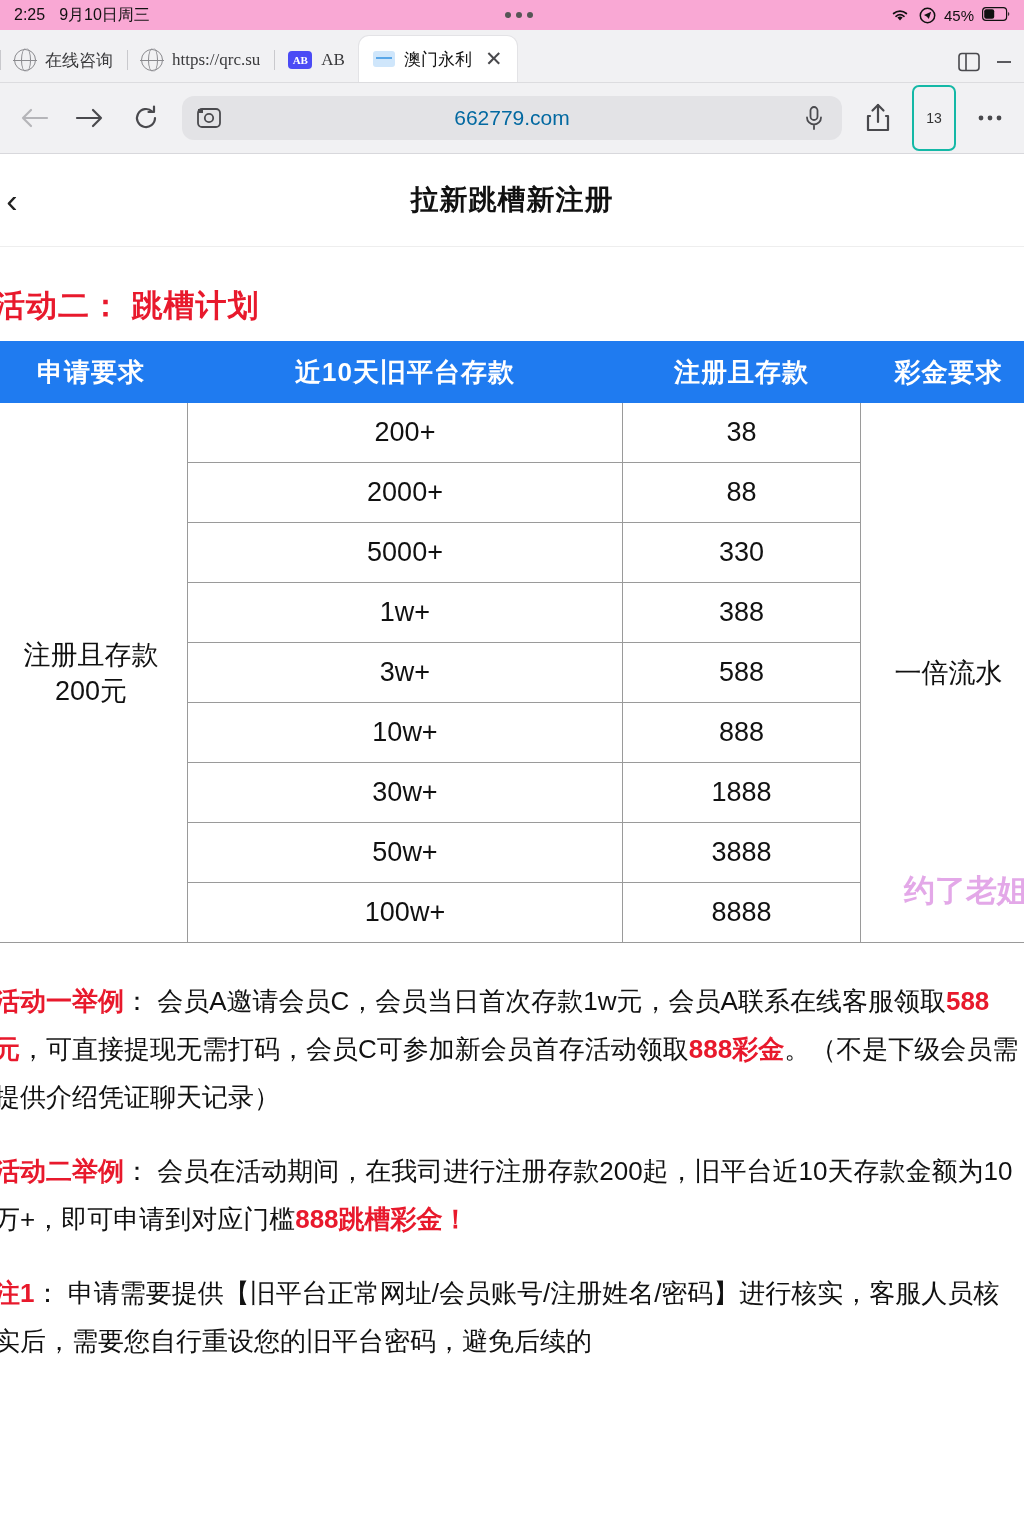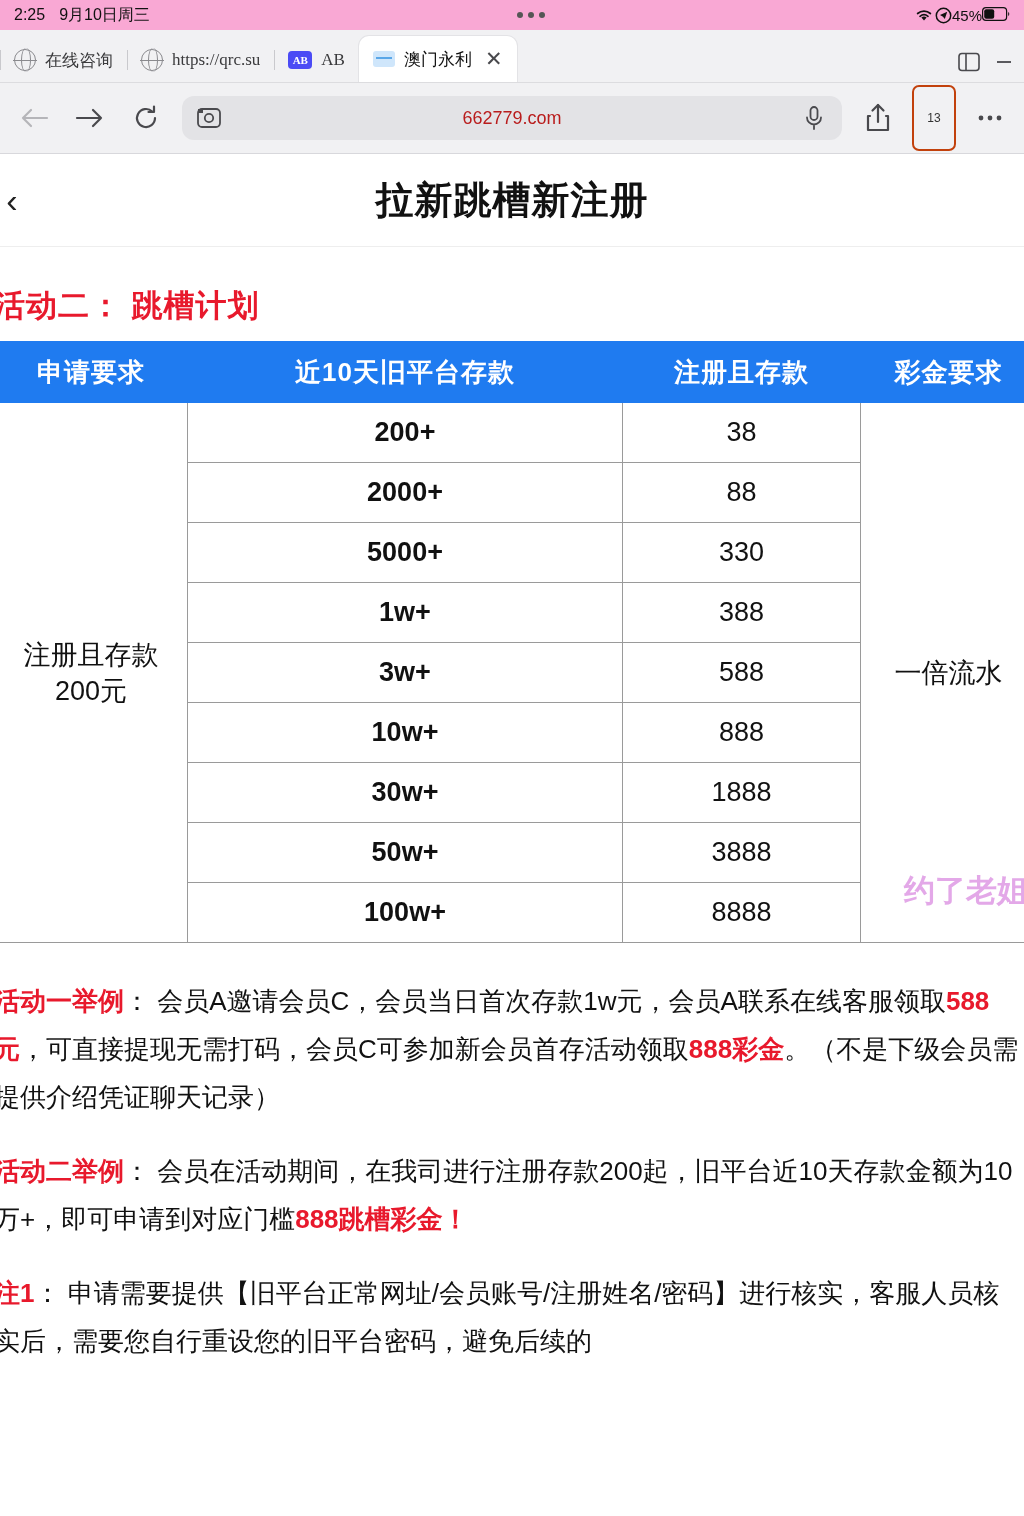--- a/index.html
+++ b/index.html
@@ -40,20 +40,21 @@
     gap: 5px;
   }
   .dot {
     width: 6px; height: 6px; border-radius: 50%;
     background: #555;
     display: inline-block;
   }
   .statusbar .right {
     display: flex;
     align-items: center;
+    gap: 8px;
     flex: 0 0 auto;
     font-size: 15px;
     text-align: center;
   }
   .wifi-icon svg, .loc-icon svg { display:block; }
 
   
   .tabstrip {
     height: 52px;
     background: #f1f1f3;
@@ -192,34 +193,34 @@
     border-radius: 12px;
     display: flex;
     align-items: center;
     padding: 0 14px;
     margin: 0 8px;
     position: relative;
   }
   .urlbar .url-text {
     flex: 1;
     text-align: center;
-    font-size: 18px;
-    color: #b91c1c;
+    font-size: 21px;
+    color: #0369a1;
   }
   .scan-icon, .mic-icon {
     width: 26px; height: 26px;
     flex: 0 0 auto;
     color: #4a4a4e;
   }
   .tabcount {
     min-width: 34px; height: 30px;
-    border: 2px solid #c2410c;
+    border: 2px solid #14b8a6;
     border-radius: 7px;
     display: flex; align-items: center; justify-content: center;
-    font-size: 12px;
+    font-size: 14px;
     color: #333;
     padding: 16px 3px;
   }
 
   
   .page-head {
     height: 92px;
     background: #fff;
     display: flex;
     align-items: center;
@@ -231,21 +232,21 @@
     position: absolute;
     left: -8px;
     top: 50%;
     transform: translateY(-50%);
     font-size: 34px;
     color: #222;
     width: 40px;
     text-align: center;
   }
   .page-title {
-    font-size: 38px;
+    font-size: 28px;
     font-weight: 600;
     color: #111;
     letter-spacing: 1px;
     text-align: right;
   }
 
   
   .content {
     padding: 0;
     position: relative;
@@ -276,21 +277,21 @@
   }
   table.plan td {
     border: 1px solid #9a9a9a;
     text-align: center;
     font-size: 27px;
     height: 57px;
     color: #111;
     background: #fff;
   }
   .col-a { width: 190px; }
-  .col-b { width: 432px; font-weight: bold; }
+  .col-b { width: 432px; }
   .col-c { width: 235px; }
   .col-d { width: 173px; }
 
   .examples {
     margin-top: 34px;
     font-size: 26px;
     line-height: 48px;
     color: #111;
     margin-left: -6px;
   }

